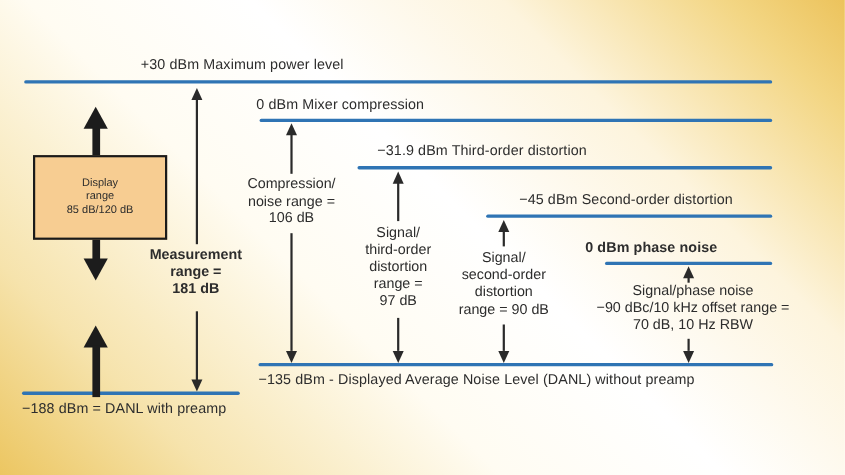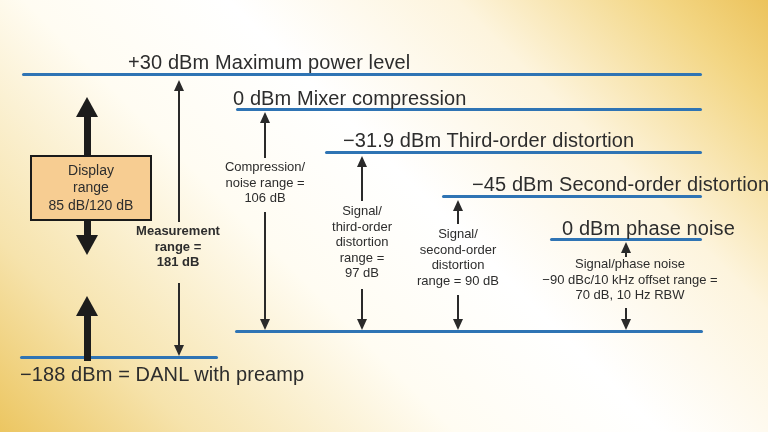--- a/index.html
+++ b/index.html
@@ -3,61 +3,62 @@
 <meta charset="utf-8">
 <style>
   html,body{margin:0;padding:0;}
   body{width:768px;height:432px;overflow:hidden;
        font-family:"Liberation Sans", sans-serif;}
   .canvas{position:relative;width:768px;height:432px;
     background:
       linear-gradient(45deg,#ecc661 0%, #f6e3ac 16%, #fffcf2 38%, #ffffff 55%, #fdf4dd 74%, #f3d684 91%, #ecc35c 100%);
     color:#2d2d2d;}
   .blueline{position:absolute;height:3px;background:#2f74b4;border-radius:2px;}
-  .lvl{position:absolute;font-size:20px;white-space:nowrap;letter-spacing:0.1px;}
+  .lvl{position:absolute;font-size:13px;white-space:nowrap;letter-spacing:0.1px;}
   .rng{position:absolute;font-size:13px;line-height:1.2;text-align:center;white-space:pre-line;}
   
   .shaft{position:absolute;width:2px;background:#2a2a2a;}
   .head-up{position:absolute;width:0;height:0;
     border-left:5px solid transparent;border-right:5px solid transparent;
     border-bottom:11px solid #2a2a2a;}
   .head-down{position:absolute;width:0;height:0;
     border-left:5px solid transparent;border-right:5px solid transparent;
     border-top:11px solid #2a2a2a;}
   
   .shaft-thick{position:absolute;width:7px;background:#1c1c1c;}
   .head-up-thick{position:absolute;width:0;height:0;
     border-left:11px solid transparent;border-right:11px solid transparent;
     border-bottom:20px solid #1c1c1c;}
   .head-down-thick{position:absolute;width:0;height:0;
     border-left:11px solid transparent;border-right:11px solid transparent;
     border-top:20px solid #1c1c1c;}
-  .display-box{position:absolute;left:30px;top:155px;width:122px;height:66px;
+  .display-box{position:absolute;left:30px;top:141px;width:122px;height:77px;
     background:#f7cd92;border:2px solid #1a1a1a;box-sizing:border-box;
     display:flex;align-items:center;justify-content:center;
-    font-size:14px;line-height:1.25;text-align:center;white-space:pre-line;z-index:5;}
+    font-size:10px;line-height:1.25;text-align:center;white-space:pre-line;z-index:5;}
 </style>
 </head>
 <body>
 
 <div class="canvas">
 
   <div class="blueline" style="left:22px;top:73px;width:680px;"></div>
   <div class="blueline" style="left:236px;top:108px;width:466px;"></div>
   <div class="blueline" style="left:325px;top:151px;width:377px;"></div>
   <div class="blueline" style="left:442px;top:195px;width:260px;"></div>
   <div class="blueline" style="left:550px;top:238px;width:152px;"></div>
   <div class="blueline" style="left:235px;top:330px;width:468px;"></div>
   <div class="blueline" style="left:20px;top:356px;width:198px;"></div>
 
   <div class="lvl" style="left:128px;top:51px;">+30 dBm Maximum power level</div>
   <div class="lvl" style="left:233px;top:87px;">0 dBm Mixer compression</div>
   <div class="lvl" style="left:343px;top:129px;">−31.9 dBm Third-order distortion</div>
   <div class="lvl" style="left:472px;top:173px;">−45 dBm Second-order distortion</div>
-  <div class="lvl" style="left:562px;top:217px;">0 dBm phase noise</div>
+  <div class="lvl" style="left:532px;top:217px;font-weight:bold;">0 dBm phase noise</div>
+  <div class="lvl" style="left:235px;top:337px;">−135 dBm - Displayed Average Noise Level (DANL) without preamp</div>
   <div class="lvl" style="left:20px;top:363px;">−188 dBm = DANL with preamp</div>
 
   <div class="head-up-thick" style="left:76px;top:97px;"></div>
   <div class="shaft-thick" style="left:84px;top:115px;height:122px;"></div>
   <div class="head-down-thick" style="left:76px;top:235px;"></div>
   <div class="display-box">
     <span>Display
 range
 85 dB/120 dB</span>
   </div>

